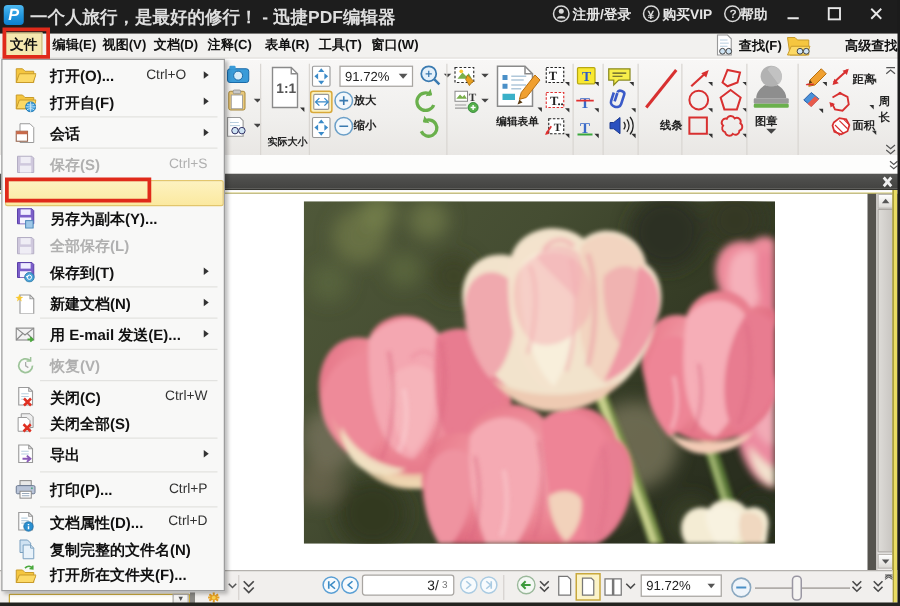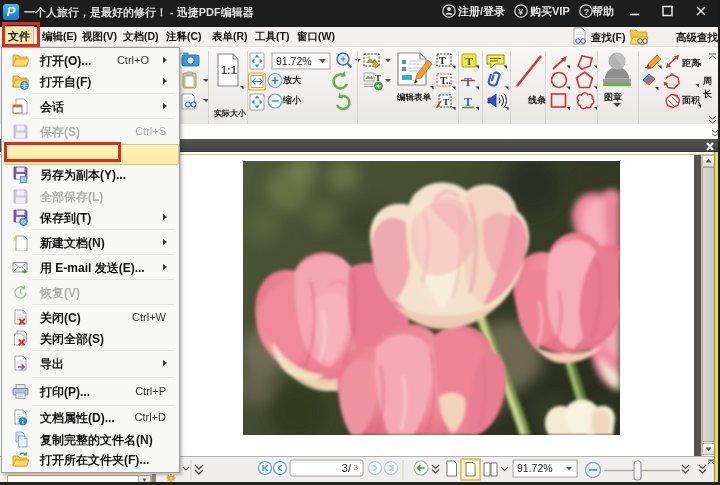--- a/index.html
+++ b/index.html
@@ -3,21 +3,21 @@
 <meta charset="utf-8">
 <style>
 * { margin:0; padding:0; box-sizing:border-box; }
 html,body { width:720px; height:485px; overflow:hidden; font-family:"Liberation Sans", sans-serif; }
 #app { position:relative; width:720px; height:485px; background:#eceae6; }
 
 #titlebar { position:absolute; left:0; top:0; width:720px; height:27px; background:#1d1d1d; }
 #logo { position:absolute; left:3px; top:4px; width:16px; height:16px; border-radius:3px;
   background:linear-gradient(180deg,#4db8f0 0%,#2196dd 55%,#0d7fce 100%);
   color:#fff; font-size:13px; font-weight:bold; font-style:italic; text-align:center; line-height:16px; }
-#title-text { position:absolute; left:24px; top:5px; color:#dedede; font-size:11px; letter-spacing:0px; font-weight:bold;}
+#title-text { position:absolute; left:24px; top:5px; color:#dedede; font-size:14px; letter-spacing:0px; font-weight:bold;}
 .tb-right { position:absolute; top:0px; height:22px; color:#e6e6e6; font-size:11px; display:flex; align-items:center; font-weight:bold; }
 
 #menubar { position:absolute; left:0; top:27px; width:720px; height:20px; background:#f2f1ef; border-bottom:1px solid #e0deda; }
 #menubar .mi { position:absolute; top:0; height:20px; line-height:19px; color:#111; font-size:10.5px; font-weight:bold; }
 #mi-file { position:absolute; left:4px; top:-1px; width:30px; height:20px; background:#f5e8b0;
   border:1px solid #cdbd85; color:#111; font-size:11px; text-align:center; line-height:18px; font-weight:bold; }
 .findbtn { position:absolute; top:1px; height:19px; font-size:10.5px; color:#111; line-height:19px; font-weight:bold; }
 
 #toolbar { position:absolute; left:0; top:47px; width:720px; height:77px;
   background:linear-gradient(180deg,#f8f7f6 0%,#f0EFED 60%,#e9e7e4 100%); border-top:1px solid #fff; }

